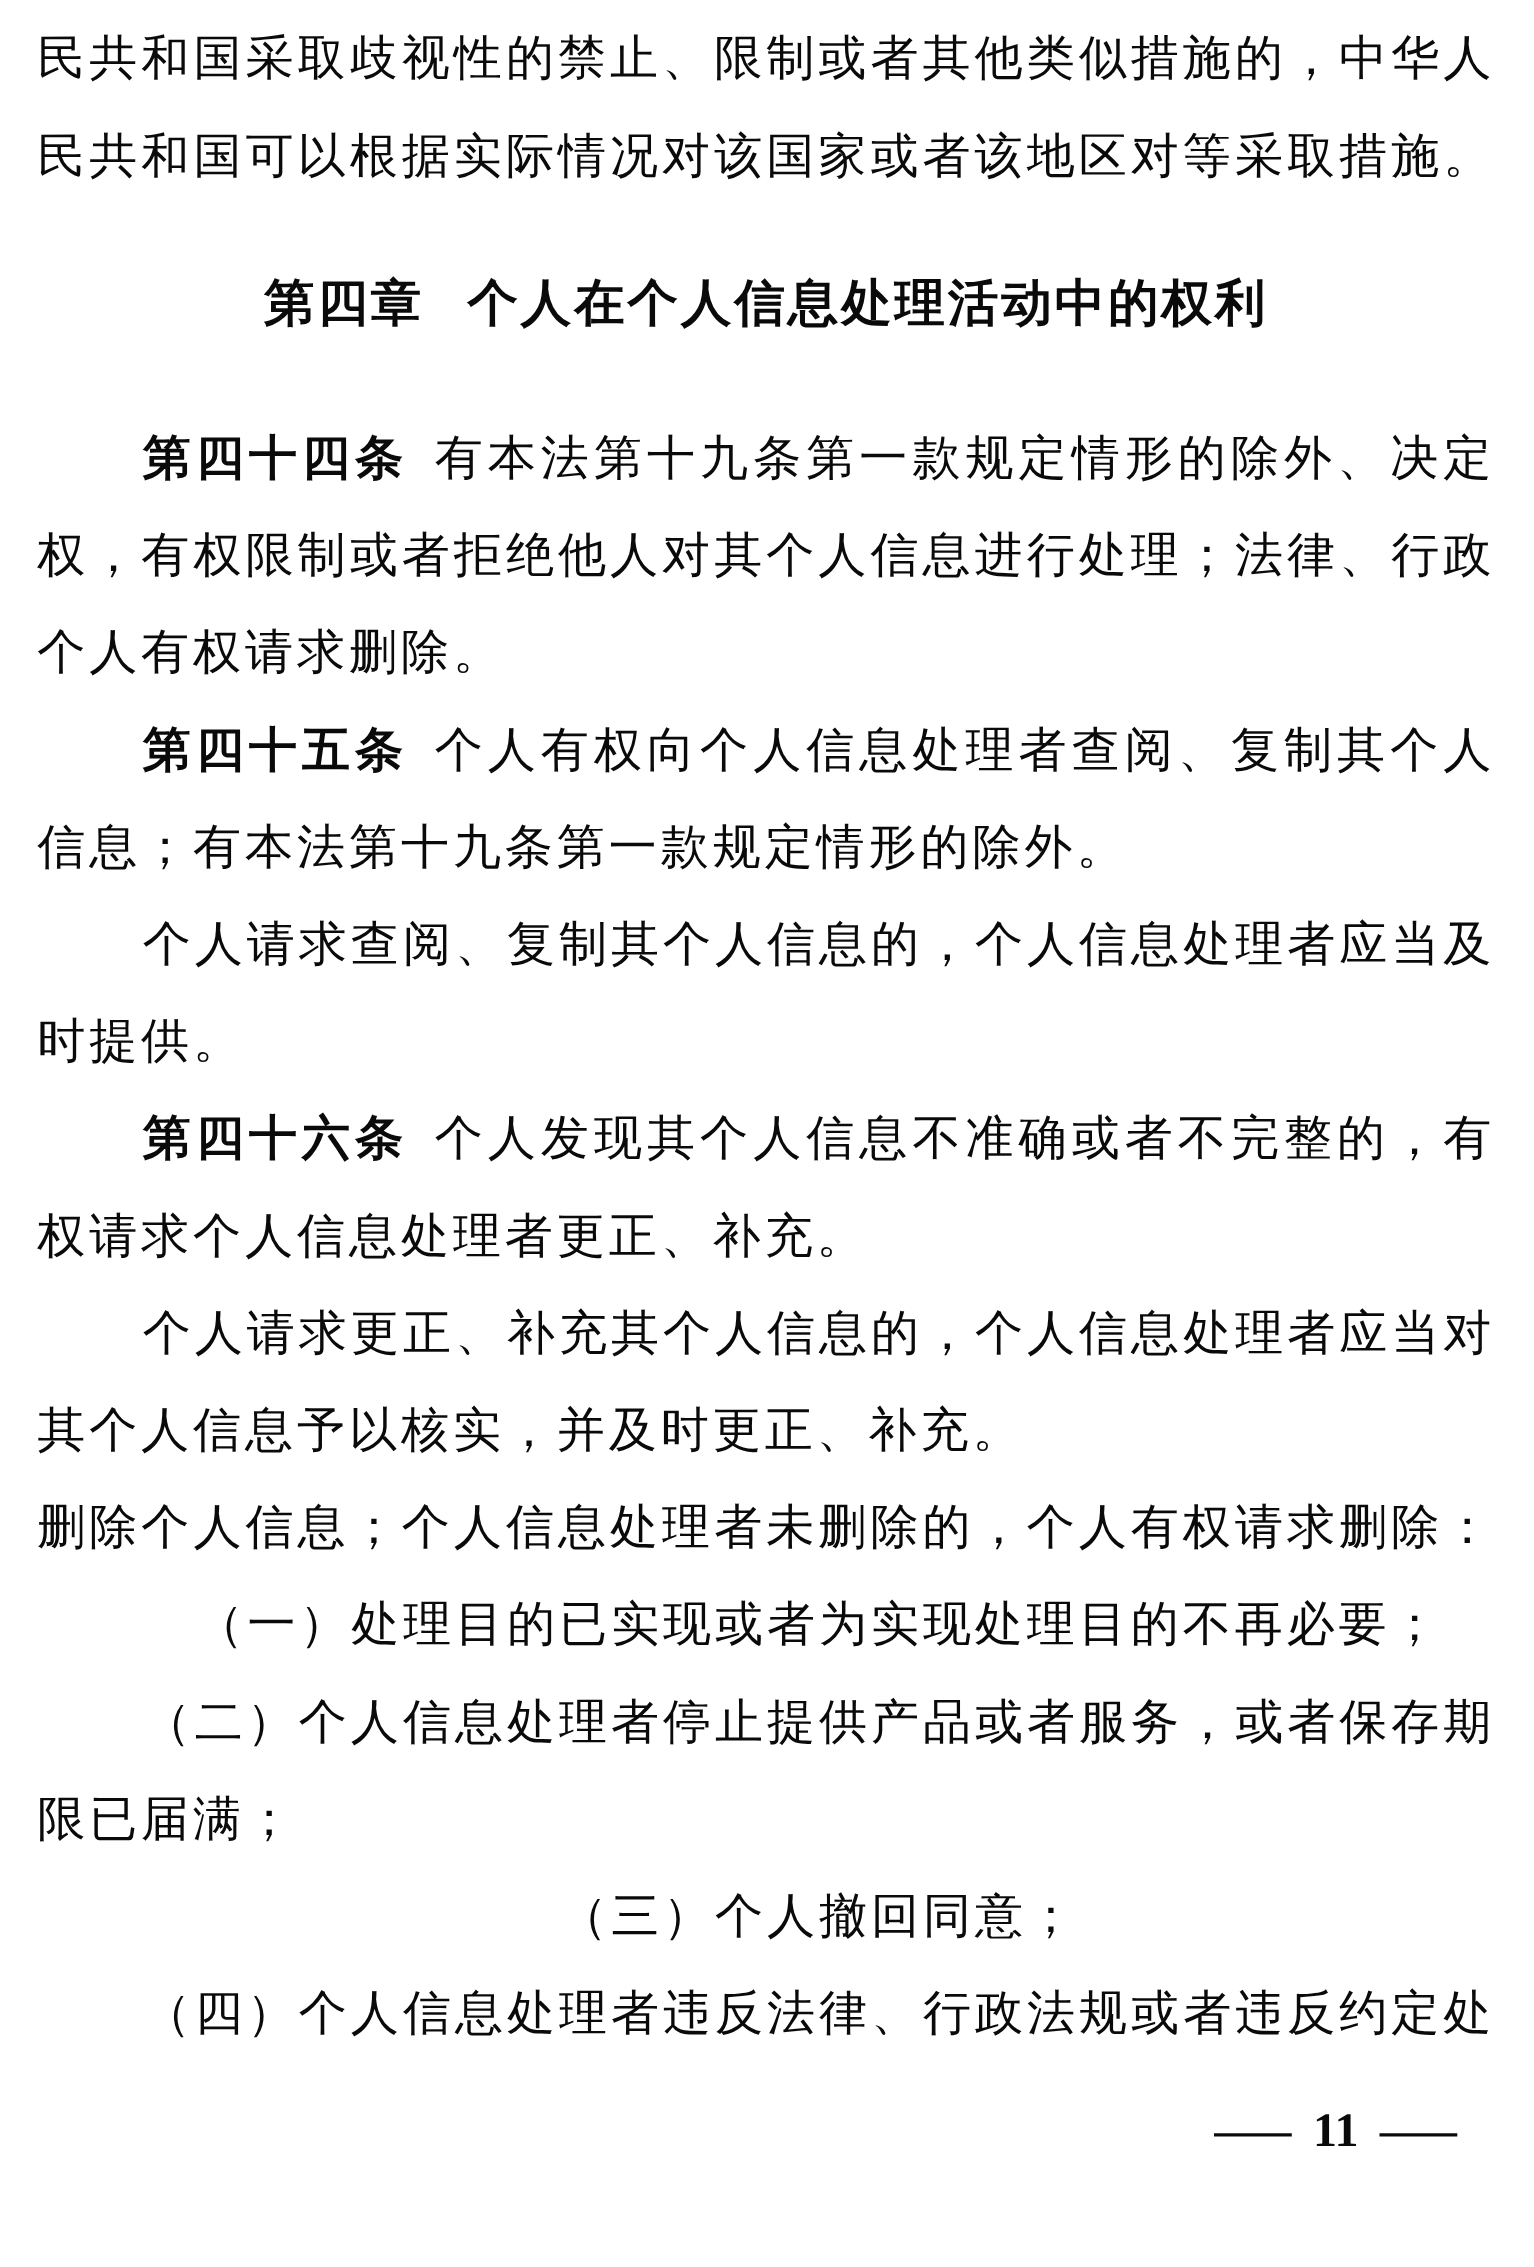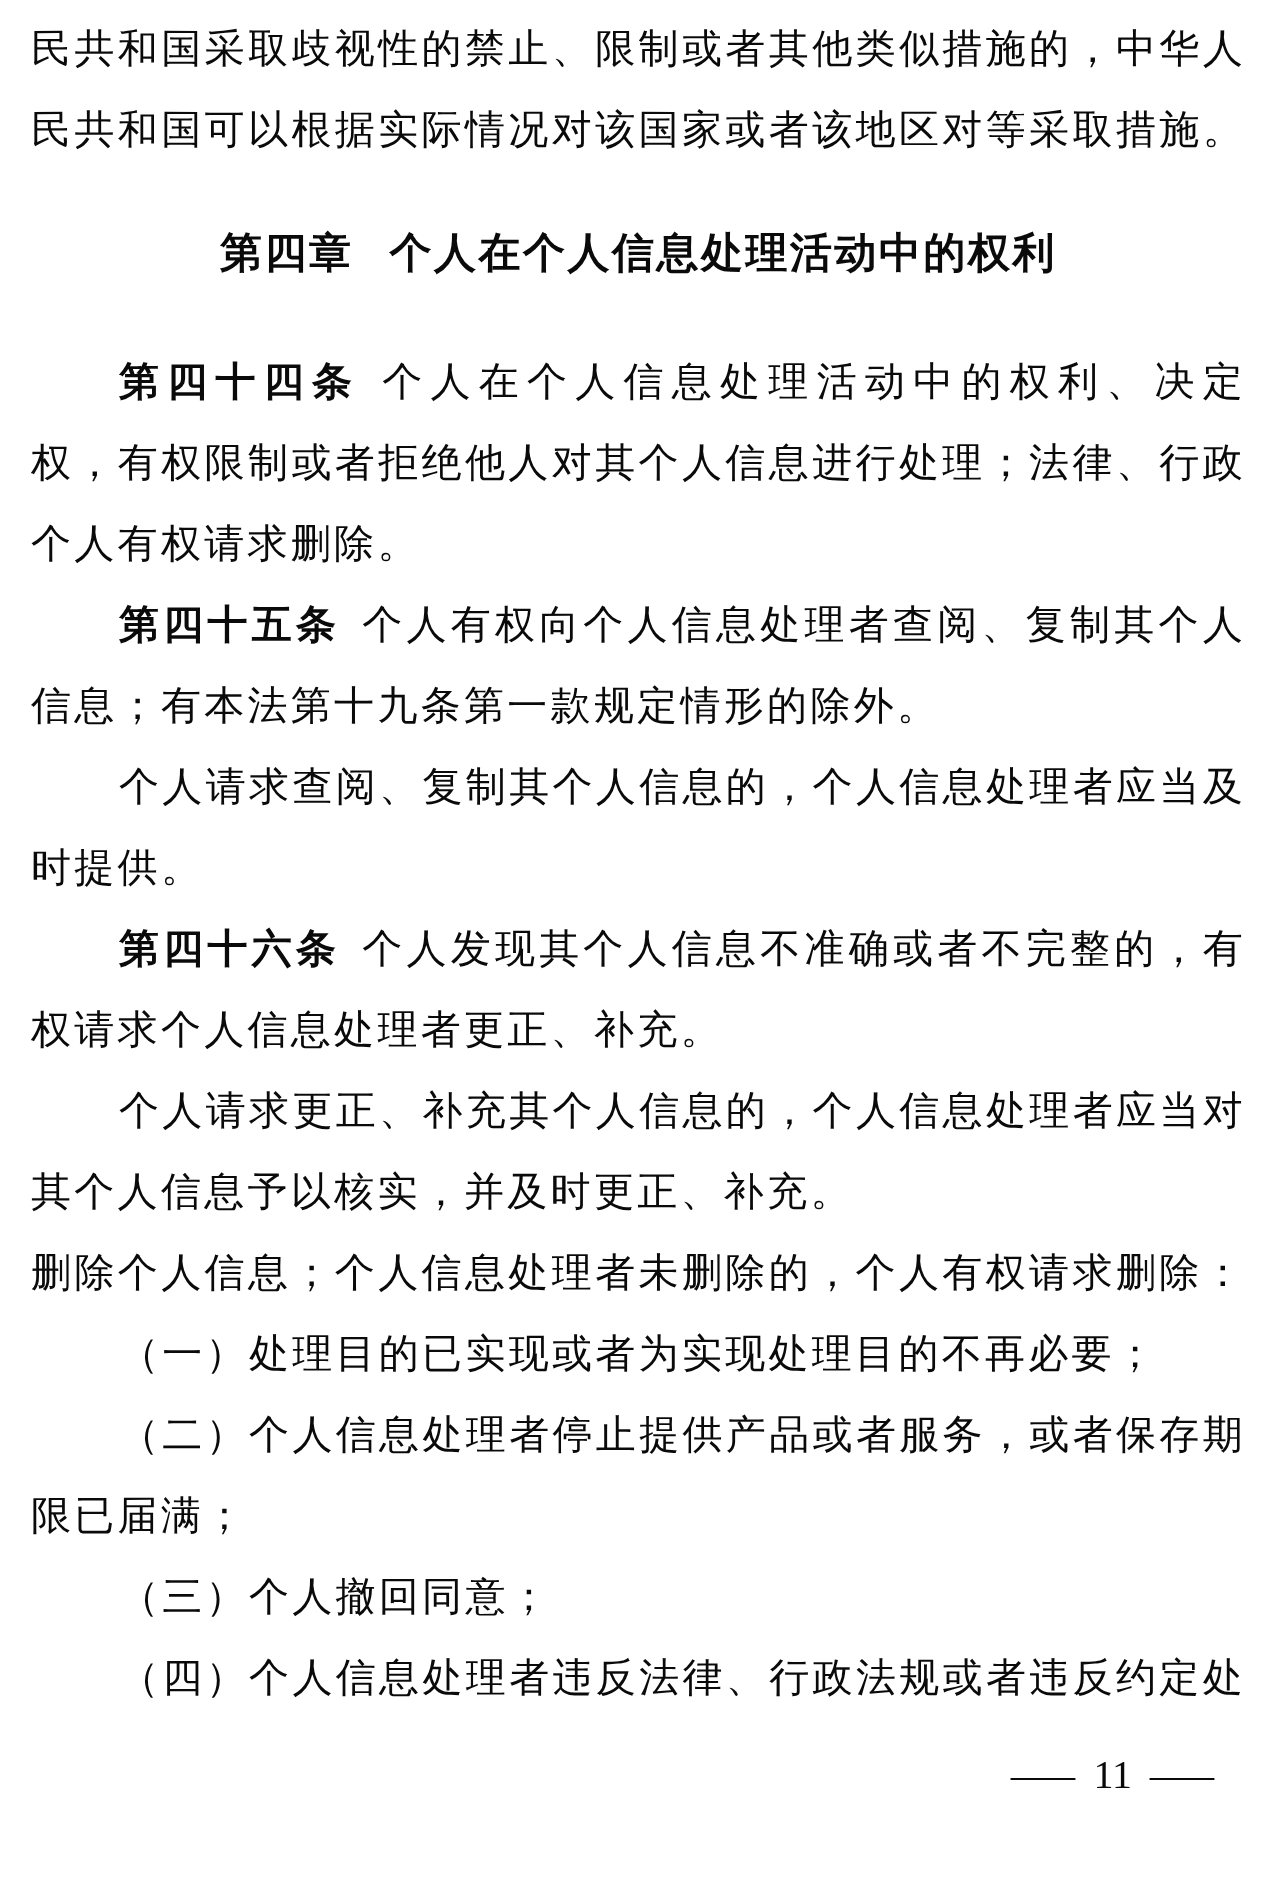--- a/index.html
+++ b/index.html
@@ -32,20 +32,21 @@
   
   .full {
     white-space: normal;
     text-align: justify;
     text-align-last: justify;
     text-justify: inter-character;
   }
   
   .ind {
     padding-left: 88px;
+    text-align: center;
   }
   
   .art-label {
     font-family: "Liberation Sans", "DejaVu Sans", sans-serif;
     font-weight: bold;
     margin-right: 22px;
   }
   
   .chapter {
     height: 81px;
@@ -63,20 +64,21 @@
   }
   
   .footer {
     margin-top: 34px;
     height: 46px;
     line-height: 46px;
     text-align: right;
     padding-right: 44px;
     font-size: 40px;
     letter-spacing: 0;
+    font-weight: bold;
   }
   .footer .dash {
     display: inline-block;
     transform: scaleX(1.6);
   }
   .footer .pagenum {
     display: inline-block;
     margin: 0 30px;
   }
 </style>
@@ -86,21 +88,21 @@
 <div class="page">
 
   <div class="l full">民共和国采取歧视性的禁止、限制或者其他类似措施的，中华人</div>
   <div class="l full">民共和国可以根据实际情况对该国家或者该地区对等采取措施。</div>
 
   <div class="chapter">
     <span class="chap-no">第四章</span><span>个人在个人信息处理活动中的权利</span>
   </div>
 
   <div class="l full ind">
-    <span class="art-label">第四十四条</span><span>个人在个人信息处理活动中的权利、决定</span>
+    <span class="art-label">第四十四条</span><span>有本法第十九条第一款规定情形的除外、决定</span>
   </div>
   <div class="l full">权，有权限制或者拒绝他人对其个人信息进行处理；法律、行政</div>
   <div class="l">个人有权请求删除。</div>
 
   <div class="l full ind">
     <span class="art-label">第四十五条</span><span>个人有权向个人信息处理者查阅、复制其个人</span>
   </div>
   <div class="l">信息；有本法第十九条第一款规定情形的除外。</div>
   <div class="l full ind">个人请求查阅、复制其个人信息的，个人信息处理者应当及</div>
   <div class="l">时提供。</div>

